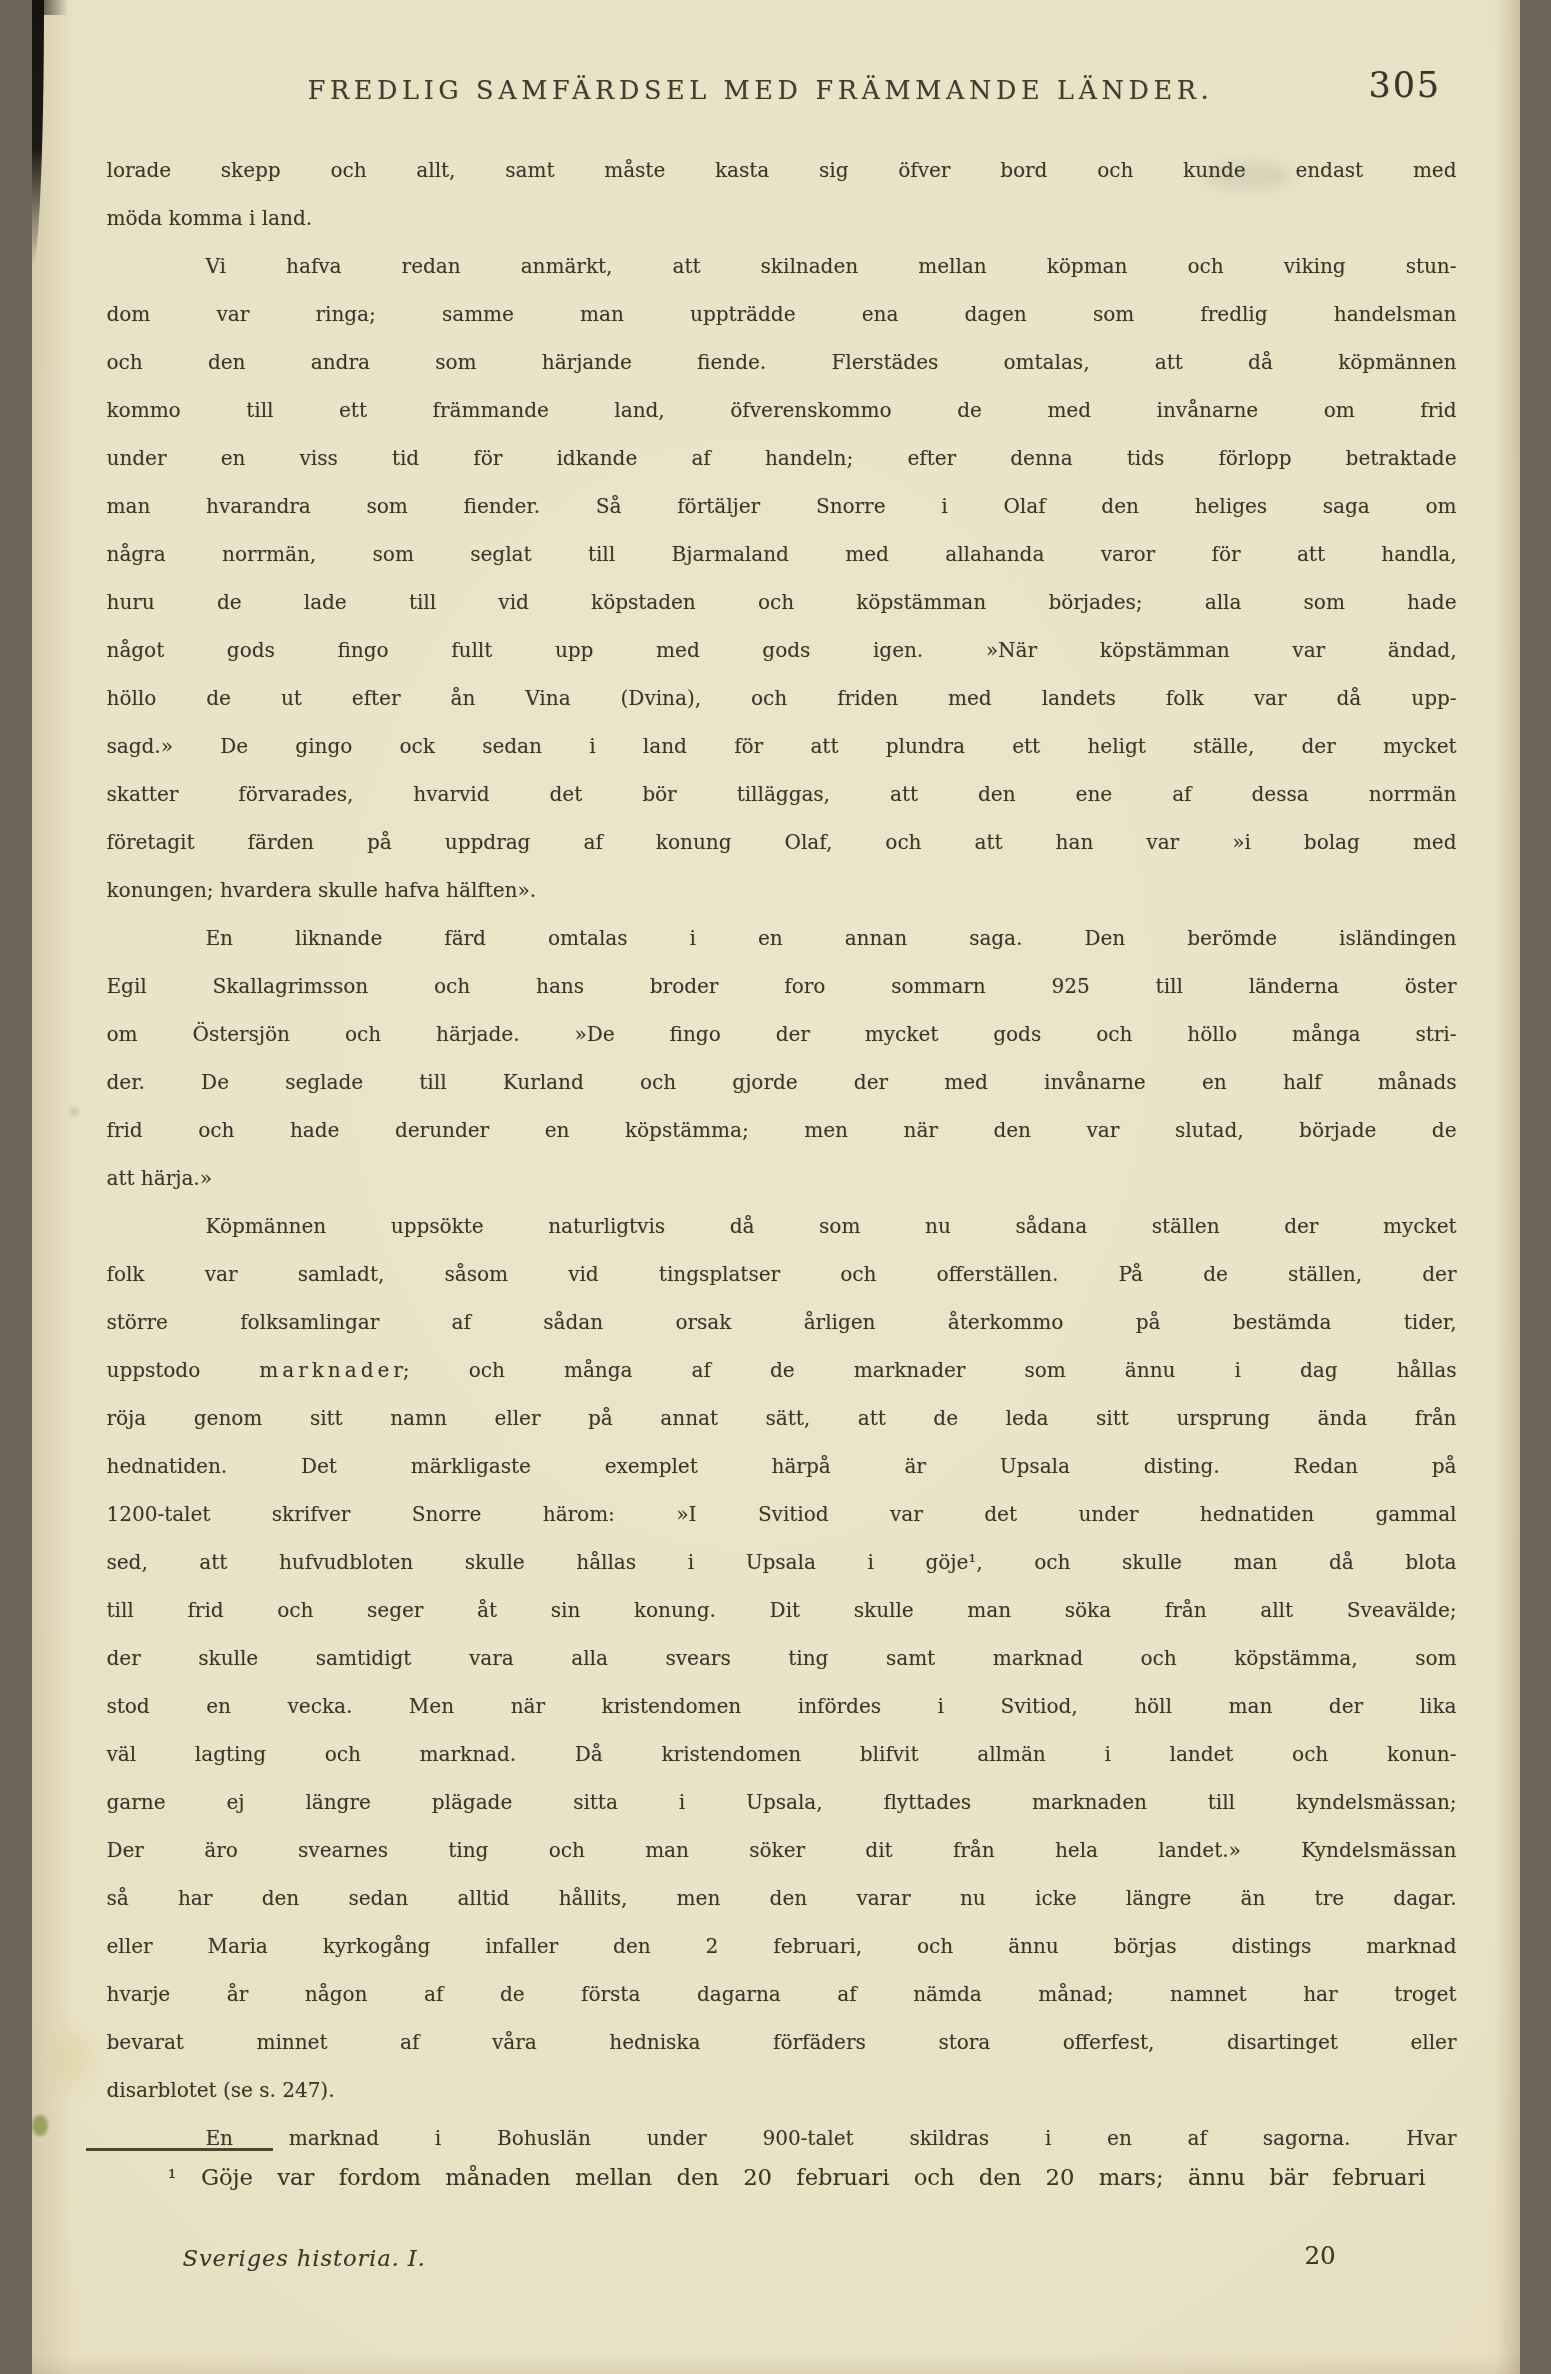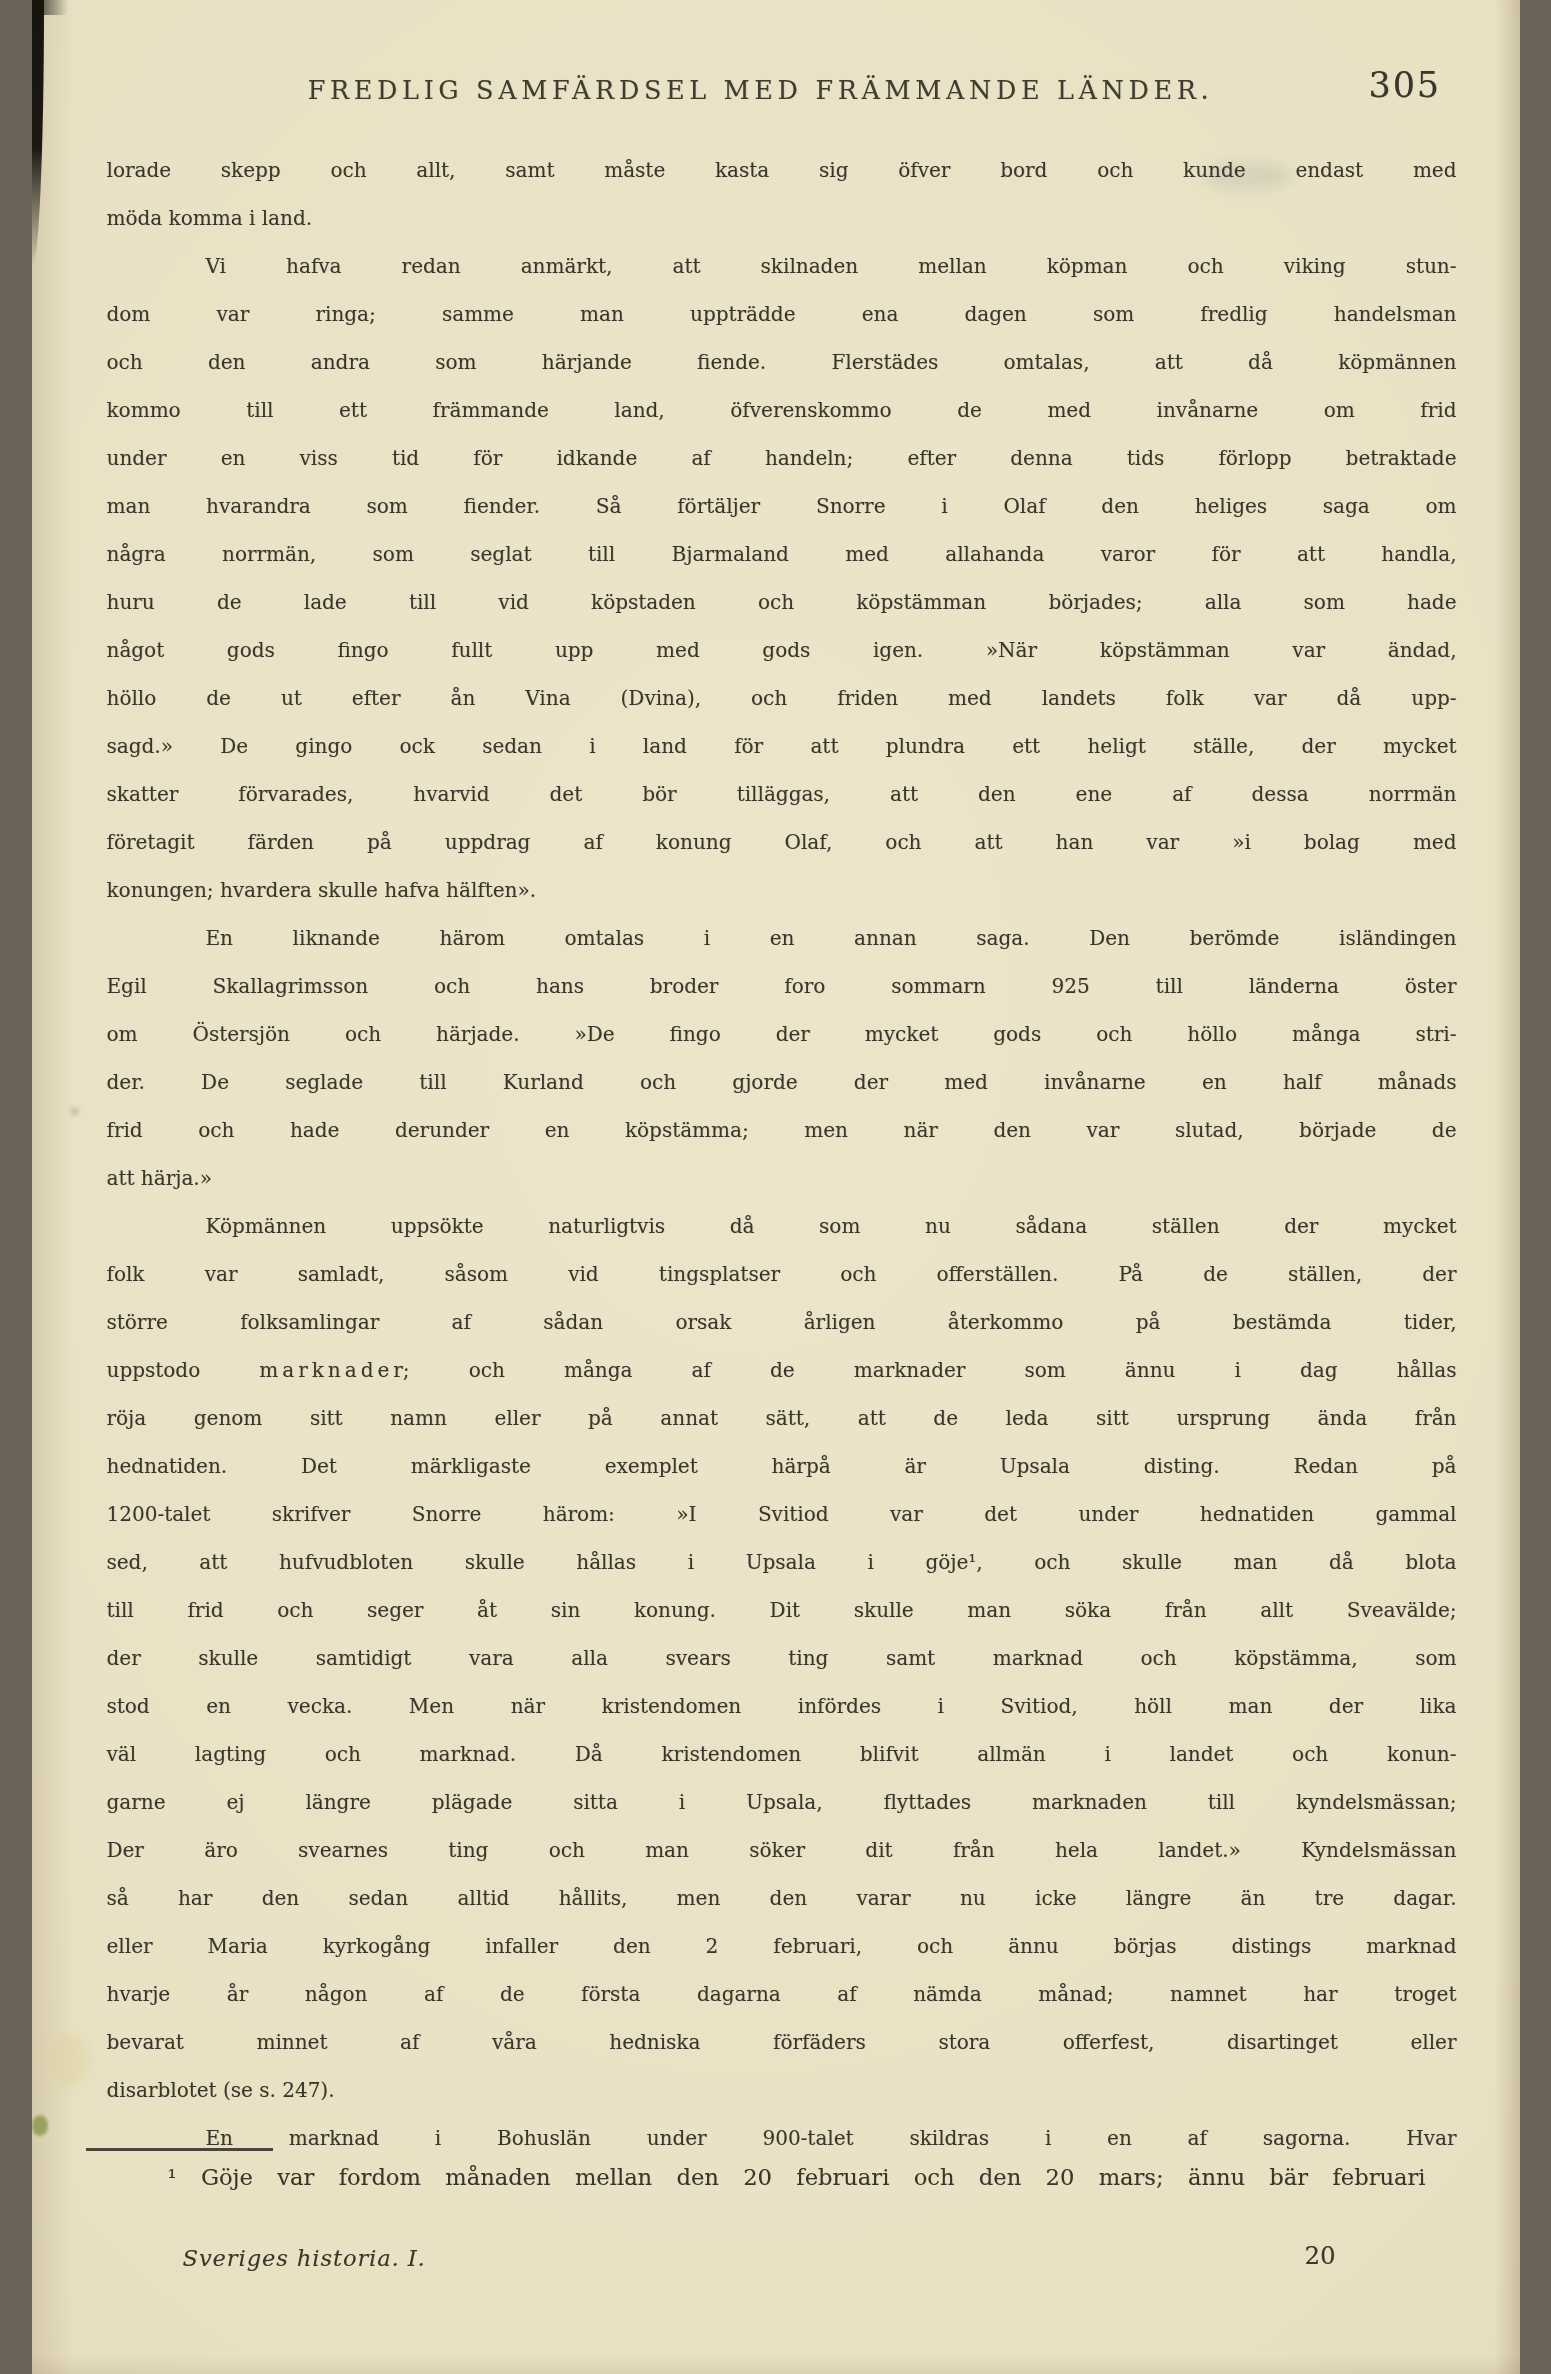--- a/index.html
+++ b/index.html
@@ -96,21 +96,21 @@
       <div class="line">under en viss tid för idkande af handeln; efter denna tids förlopp betraktade</div>
       <div class="line">man hvarandra som fiender.  Så förtäljer Snorre i Olaf den heliges saga om</div>
       <div class="line">några norrmän, som seglat till Bjarmaland med allahanda varor för att handla,</div>
       <div class="line">huru de lade till vid köpstaden och köpstämman börjades; alla som hade</div>
       <div class="line">något gods fingo fullt upp med gods igen.  »När köpstämman var ändad,</div>
       <div class="line">höllo de ut efter ån Vina (Dvina), och friden med landets folk var då upp-</div>
       <div class="line">sagd.»  De gingo ock sedan i land för att plundra ett heligt ställe, der mycket</div>
       <div class="line">skatter förvarades, hvarvid det bör tilläggas, att den ene af dessa norrmän</div>
       <div class="line">företagit färden på uppdrag af konung Olaf, och att han var »i bolag med</div>
       <div class="line endpara">konungen; hvardera skulle hafva hälften».</div>
-      <div class="line indent">En liknande härom omtalas i en annan saga.  Den berömde isländingen</div>
+      <div class="line indent">En liknande färd omtalas i en annan saga.  Den berömde isländingen</div>
       <div class="line">Egil Skallagrimsson och hans broder foro sommarn 925 till länderna öster</div>
       <div class="line">om Östersjön och härjade.  »De fingo der mycket gods och höllo många stri-</div>
       <div class="line">der.  De seglade till Kurland och gjorde der med invånarne en half månads</div>
       <div class="line">frid och hade derunder en köpstämma; men när den var slutad, började de</div>
       <div class="line endpara">att härja.»</div>
       <div class="line indent">Köpmännen uppsökte naturligtvis då som nu sådana ställen der mycket</div>
       <div class="line">folk var samladt, såsom vid tingsplatser och offerställen.  På de ställen, der</div>
       <div class="line">större folksamlingar af sådan orsak årligen återkommo på bestämda tider,</div>
       <div class="line">uppstodo m a r k n a d e r; och många af de marknader som ännu i dag hållas</div>
       <div class="line">röja genom sitt namn eller på annat sätt, att de leda sitt ursprung ända från</div>

